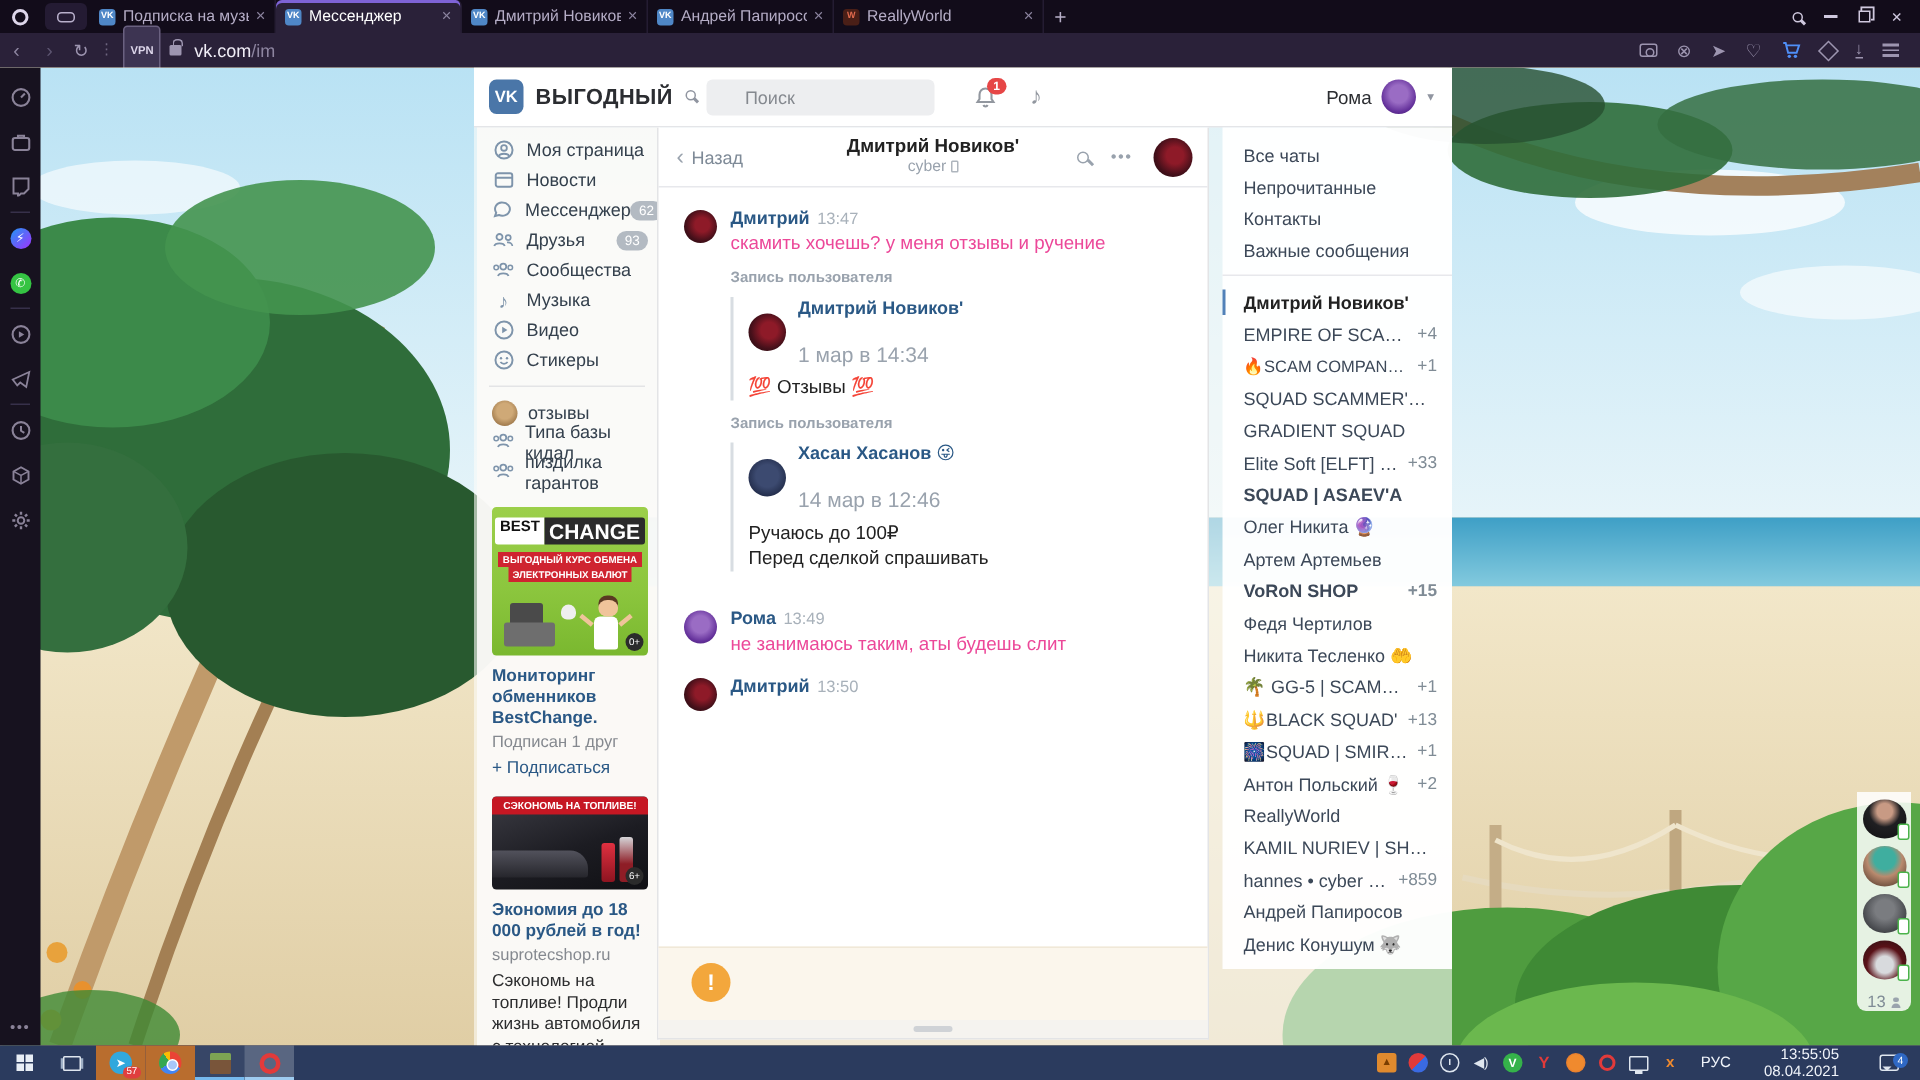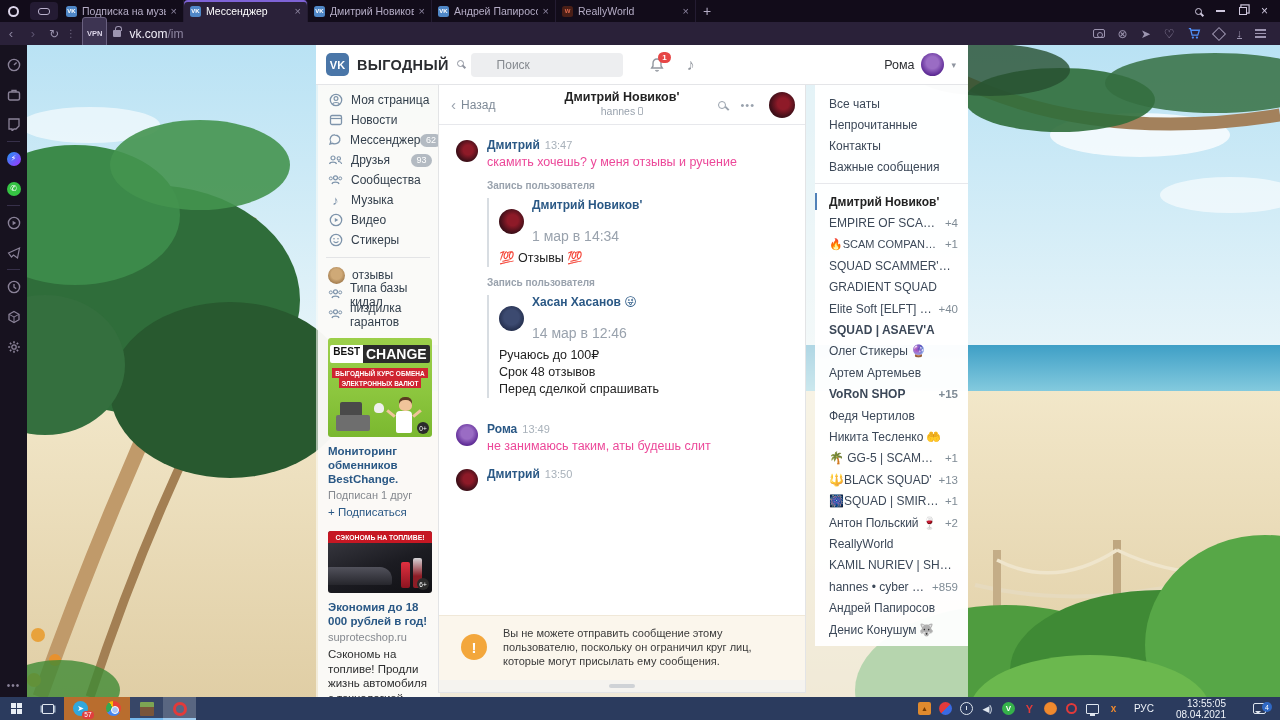--- a/index.html
+++ b/index.html
@@ -566,21 +566,21 @@
 
     <div id="chat-col">
       <div id="chat-head">
         <div class="ch-back">
             <span class="arr">‹</span>
             <span>Назад</span>
           </div>
         <div class="ch-center">
           <div class="ch-title">Дмитрий Новиков'</div>
           <div class="ch-status">
-              <span>hannes</span>
+              <span>cyber</span>
               <span class="mini-phone"></span>
             </div>
         </div>
         <div class="ch-right">
           <span class="icon-mag3"></span>
           <span class="ch-dots">•••</span>
           <span class="avatar av-rose" style="width:26px;height:26px"></span>
         </div>
       </div>
 
@@ -613,21 +613,20 @@
           <div class="quote">
             <div class="q-head">
               <span class="avatar av-khasan"></span>
               <div>
                 <div class="q-author">Хасан Хасанов 😜</div>
                 <div class="q-date">14 мар в 12:46</div>
               </div>
             </div>
             <div class="q-text">
               <div>Ручаюсь до 100₽</div>
-              <div>Срок 48 отзывов</div>
               <div>Перед сделкой спрашивать</div>
             </div>
           </div>
         </div>
 
         <div class="msg" style="margin-top:24px">
           <span class="avatar av-roma"></span>
           <div class="msg-body">
             <div class="msg-head"><span class="msg-author">Рома</span><span class="msg-time">13:49</span></div>
             <div class="msg-text">не занимаюсь таким, аты будешь слит</div>
@@ -638,21 +637,20 @@
           <span class="avatar av-rose"></span>
           <div class="msg-body">
             <div class="msg-head"><span class="msg-author">Дмитрий</span><span class="msg-time">13:50</span></div>
 
           </div>
         </div>
       </div>
 
       <div id="chat-warning">
         <div class="warn-ico">!</div>
-        <div class="warn-text">Вы не можете отправить сообщение этому пользователю, поскольку он ограничил круг лиц, которые могут присылать ему сообщения.</div>
       </div>
       <div class="chat-scrollpill">
           <div class="pill"></div>
         </div>
     </div>
 
     <div id="list-col">
       <div class="flt-row">
           <span>Все чаты</span>
         </div>
@@ -681,28 +679,28 @@
       <div class="cl-row">
           <span class="cl-name">SQUAD SCAMMER'S AND G…</span>
           <span class="cl-count"></span>
         </div>
       <div class="cl-row">
           <span class="cl-name">GRADIENT SQUAD</span>
           <span class="cl-count"></span>
         </div>
       <div class="cl-row">
           <span class="cl-name">Elite Soft [ELFT] - Chat</span>
-          <span class="cl-count">+40</span>
+          <span class="cl-count">+33</span>
         </div>
       <div class="cl-row bold">
           <span class="cl-name">SQUAD | ASAEV'A</span>
           <span class="cl-count"></span>
         </div>
       <div class="cl-row">
-          <span class="cl-name">Олег Стикеры 🔮</span>
+          <span class="cl-name">Олег Никита 🔮</span>
           <span class="cl-count"></span>
         </div>
       <div class="cl-row">
           <span class="cl-name">Артем Артемьев</span>
           <span class="cl-count"></span>
         </div>
       <div class="cl-row bold">
           <span class="cl-name">VoRoN SHOP</span>
           <span class="cl-count">+15</span>
         </div>
@@ -745,20 +743,38 @@
       <div class="cl-row">
           <span class="cl-name">Андрей Папиросов</span>
           <span class="cl-count"></span>
         </div>
       <div class="cl-row">
           <span class="cl-name">Денис Конушум 🐺</span>
           <span class="cl-count"></span>
         </div>
     </div>
 
+    <div id="online-panel">
+      <div class="op-av op-a1">
+          <span class="mob"></span>
+        </div>
+      <div class="op-av op-a2">
+          <span class="mob"></span>
+        </div>
+      <div class="op-av op-a3">
+          <span class="mob"></span>
+        </div>
+      <div class="op-av op-a4">
+          <span class="mob"></span>
+        </div>
+      <div class="op-count">
+          <span>13</span>
+          <span class="op-person"></span>
+        </div>
+    </div>
 
   </div>
 
   <div id="taskbar">
     <div class="tb-btn">
         <div class="win-start">
           <i></i>
           <i></i>
           <i></i>
           <i></i>

